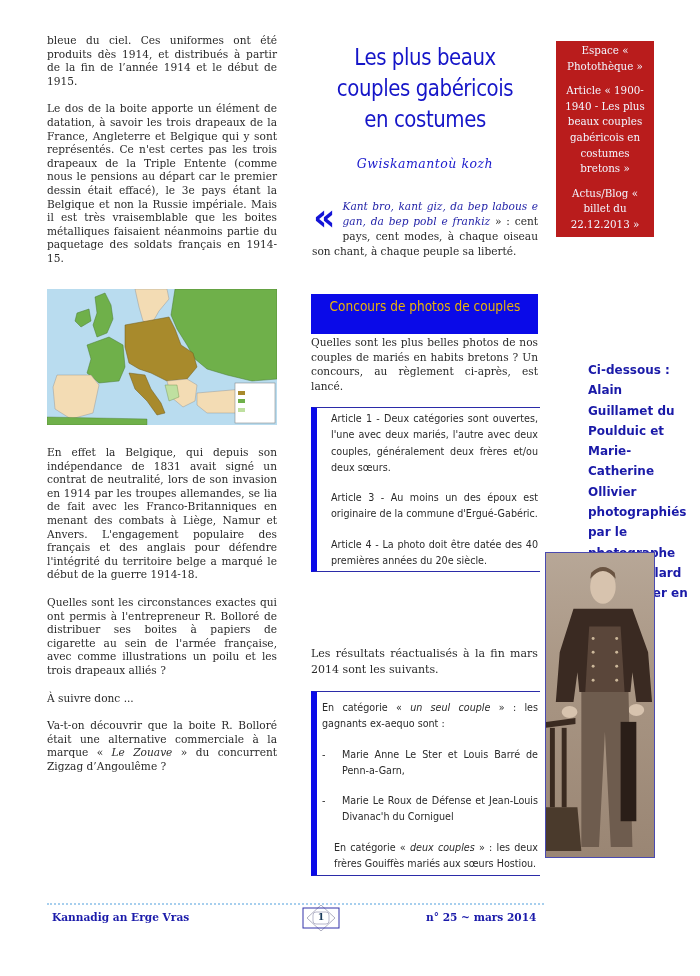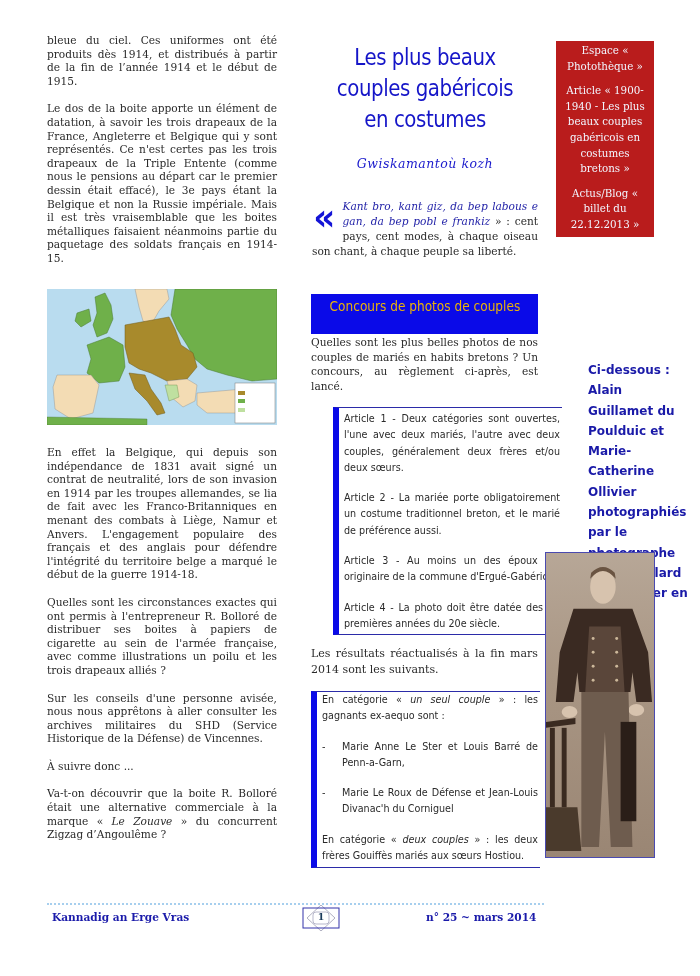--- a/index.html
+++ b/index.html
@@ -26,29 +26,29 @@
   
   .side-box { position: absolute; left: 556px; top: 41px; width: 98px; height: 196px; background: #b91c1c; color: #f2f6ff; font-size: 10.3px; line-height: 15.6px; text-align: center; padding: 2px 4px 0 4px; box-sizing: border-box; }
   .side-box p { margin: 0 0 9px 0; }
 
   
   .section-head { position: absolute; left: 311px; top: 294px; width: 227px; height: 40px; background: #0a0ae8; color: #eab308; font-family: "DejaVu Sans", sans-serif; font-size: 13.5px; line-height: 25px; text-align: center; }
   .section-head span { display: inline-block; transform: scaleX(0.9); }
 
   .intro { position: absolute; left: 311px; top: 335px; width: 227px; font-size: 10.6px; line-height: 14.6px; text-align: justify; color: #2a2a2a; margin: 0; }
 
-  .rules { position: absolute; left: 311px; top: 407px; width: 229px; border-left: 6px solid #0a0ae8; border-top: 1px solid #2b2ba8; border-bottom: 1px solid #2b2ba8; box-sizing: border-box; padding: 3px 2px 2px 5px; font-family: "DejaVu Sans", sans-serif; font-size: 9.6px; line-height: 16.3px; color: #2a2a2a; text-align: justify; margin-left: 22px; }
+  .rules { position: absolute; left: 311px; top: 407px; width: 229px; border-left: 6px solid #0a0ae8; border-top: 1px solid #2b2ba8; border-bottom: 1px solid #2b2ba8; box-sizing: border-box; padding: 3px 2px 2px 14px; font-family: "DejaVu Sans", sans-serif; font-size: 9.6px; line-height: 16.3px; color: #2a2a2a; text-align: justify; }
   .rules p { margin: 0 0 14px 0; }
   .rules p:last-child { margin-bottom: 0; }
 
   .results-intro { position: absolute; left: 311px; top: 646px; width: 227px; font-size: 11px; line-height: 16px; text-align: justify; color: #2a2a2a; margin: 0; }
 
-  .results { position: absolute; left: 311px; top: 691px; width: 229px; border-left: 6px solid #0a0ae8; border-top: 1px solid #2b2ba8; border-bottom: 1px solid #2b2ba8; box-sizing: border-box; padding: 0 2px 3px 5px; font-family: "DejaVu Sans", sans-serif; font-size: 9.6px; line-height: 16.3px; color: #2a2a2a; text-align: justify; }
+  .results { position: absolute; left: 311px; top: 691px; width: 229px; border-left: 6px solid #0a0ae8; border-top: 1px solid #2b2ba8; border-bottom: 1px solid #2b2ba8; box-sizing: border-box; padding: 8px 2px 3px 5px; font-family: "DejaVu Sans", sans-serif; font-size: 9.6px; line-height: 16.3px; color: #2a2a2a; text-align: justify; }
   .results p { margin: 0 0 14px 0; }
-  .results p:last-child { margin-bottom: 0; }
+  .results p:last-child { margin-bottom: 0; margin-left: 12px; }
   .results .li { display: flex; }
   .results .li .dash { width: 20px; flex: none; }
   .results .li .txt { flex: 1; }
 
   
   .caption { position: absolute; left: 588px; top: 360px; width: 100px; text-align: left; color: #1a1aa8; font-family: "DejaVu Sans", sans-serif; font-weight: bold; font-size: 12px; line-height: 20.3px; }
 
   
   .photo { position: absolute; left: 545px; top: 552px; width: 110px; height: 306px; border: 1px solid #4a4ab0; box-sizing: border-box; background: linear-gradient(180deg, #b7a797 0%, #a99684 40%, #9a8674 100%); overflow: hidden; }
   .photo svg { width: 100%; height: 100%; display: block; }
@@ -98,21 +98,20 @@
     <rect x="188" y="94" width="40" height="40" fill="#ffffff" stroke="#777" stroke-width="0.5"></rect>
     <rect x="191" y="102" width="7" height="4" fill="#a88a2c"></rect>
     <rect x="191" y="110" width="7" height="4" fill="#6fb04a"></rect>
     <rect x="191" y="119" width="7" height="4" fill="#bfe0a0"></rect>
   </svg>
 </div>
 
 <div class="col-left-2">
   <p>En effet la Belgique, qui depuis son indépendance de 1831 avait signé un contrat de neutralité, lors de son invasion en 1914 par les troupes allemandes, se lia de fait avec les Franco-Britanniques en menant des combats à Liège, Namur et Anvers. L'engagement populaire des français et des anglais pour défendre l'intégrité du territoire belge a marqué le début de la guerre 1914-18.</p>
   <p>Quelles sont les circonstances exactes qui ont permis à l'entrepreneur R. Bolloré de distribuer ses boites à papiers de cigarette au sein de l'armée française, avec comme illustrations un poilu et les trois drapeaux alliés ?</p>
-  <p>Sur les conseils d'une personne avisée, nous nous apprêtons à aller consulter les archives militaires du SHD (Service Historique de la Défense) de Vincennes.</p>
   <p>À suivre donc ...</p>
   <p><span>Va-t-on découvrir que la boite R. Bolloré était une alternative commerciale à la marque « </span><em>Le Zouave</em><span> » du concurrent Zigzag d’Angoulême ?</span></p>
 </div>
 
 <h1 class="title">
   <span>Les plus beaux</span><br>
   <span>couples gabéricois</span><br>
   <span>en costumes</span>
 </h1>
 <div class="subtitle">Gwiskamantoù kozh</div>
@@ -127,21 +126,20 @@
   <p>Article « 1900-1940 - Les plus beaux couples gabéricois en costumes bretons »</p>
   <p>Actus/Blog « billet du 22.12.2013 »</p>
 </div>
 
 <div class="section-head"><span>Concours de photos de couples</span></div>
 
 <p class="intro">Quelles sont les plus belles photos de nos couples de mariés en habits bretons ? Un concours, au règlement ci-après, est lancé.</p>
 
 <div class="rules">
   <p>Article 1 - Deux catégories sont ouvertes, l'une avec deux mariés, l'autre avec deux couples, généralement deux frères et/ou deux sœurs.</p>
-  <p>Article 2 - La mariée porte obligatoirement un costume traditionnel breton, et le marié de préférence aussi.</p>
   <p>Article 3 - Au moins un des époux est originaire de la commune d'Ergué-Gabéric.</p>
   <p>Article 4 - La photo doit être datée des 40 premières années du 20e siècle.</p>
 </div>
 
 <p class="results-intro">Les résultats réactualisés à la fin mars 2014 sont les suivants.</p>
 
 <div class="results">
   <p><span>En catégorie « </span><em>un seul couple</em><span> » : les gagnants ex-aequo sont :</span></p>
   <p class="li">
       <span class="dash">-</span>

